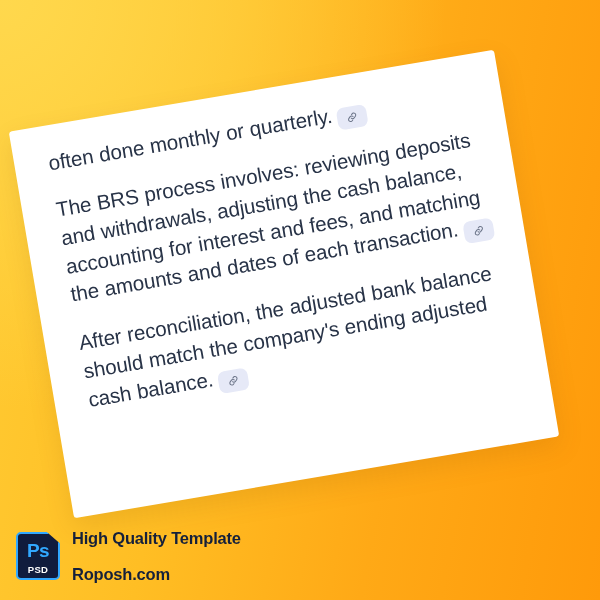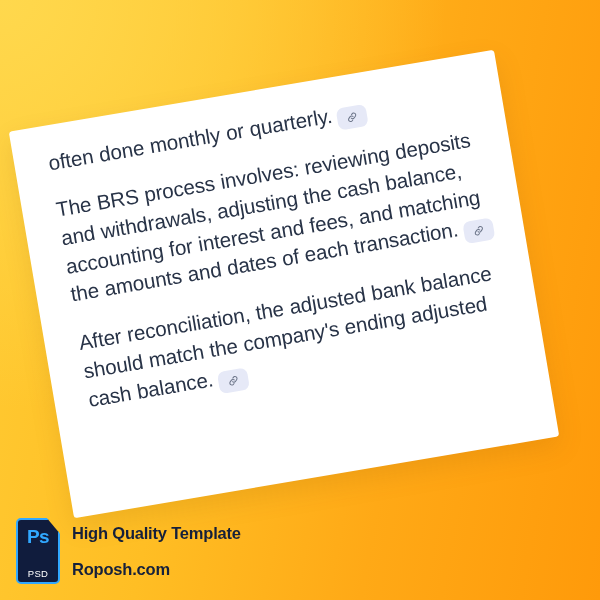--- a/index.html
+++ b/index.html
@@ -97,21 +97,21 @@
     left: 16px;
     bottom: 16px;
     display: flex;
     align-items: center;
     gap: 12px;
   }
 
   #psd-badge {
     position: relative;
     width: 44px;
-    height: 66px;
+    height: 48px;
     flex: 0 0 auto;
   }
   #psd-badge .sheet {
     position: absolute;
     inset: 0;
     background: #101C3D;
     border: 2px solid #31A8FF;
     border-radius: 5px;
     clip-path: polygon(0 0, 70% 0, 100% 24%, 100% 100%, 0 100%);
     box-sizing: border-box;
@@ -127,21 +127,21 @@
     letter-spacing: -0.6px;
     line-height: 1;
   }
   #psd-badge .psd {
     position: absolute;
     left: 0; right: 0;
     bottom: 6px;
     text-align: center;
     color: #FFFFFF;
     font-size: 9.5px;
-    font-weight: normal;
+    font-weight: bold;
     letter-spacing: 0.3px;
     line-height: 1;
   }
 
   #footer-text {
     display: flex;
     flex-direction: column;
     justify-content: center;
     line-height: 1.24;
     gap: 15px;

